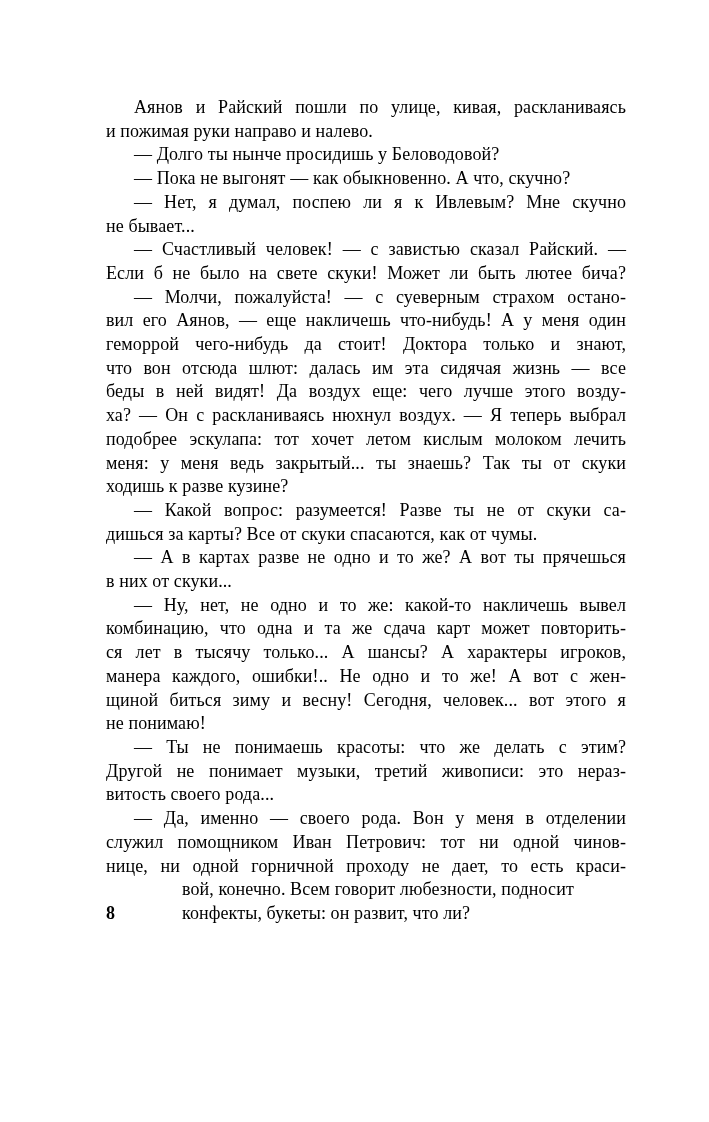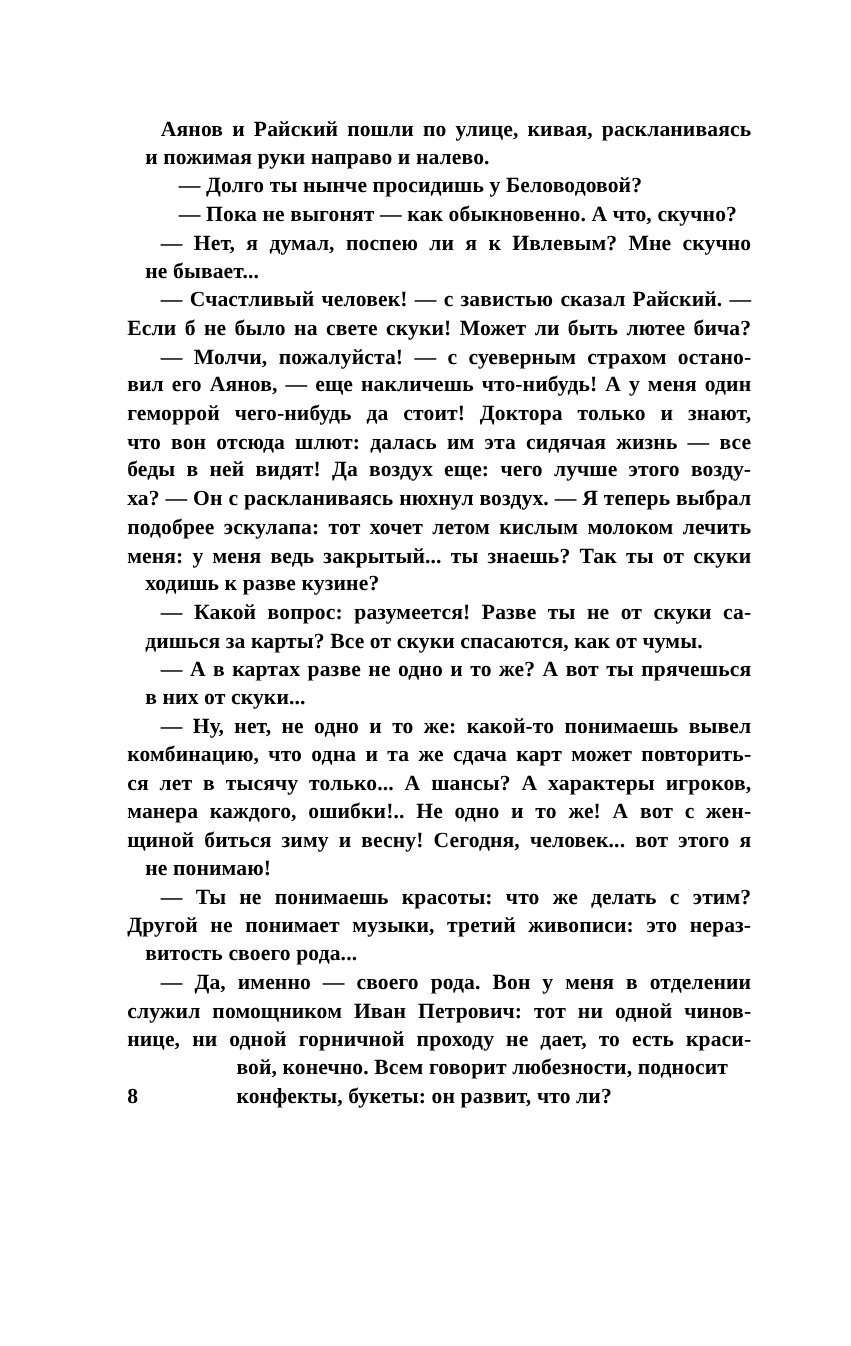--- a/index.html
+++ b/index.html
@@ -23,30 +23,28 @@
     left: 106px;
     top: 96px;
     width: 520px;
     font-size: 18px;
     line-height: 23.7px;
     letter-spacing: 0.1px;
   }
   .line {
     text-align: justify;
     text-align-last: justify;
-    font-weight: bold;
     -moz-text-align-last: justify;
   }
   .line.indent {
     padding-left: 28px;
   }
   .line.unjustified {
     text-align: right;
     text-align-last: left;
-    margin-left: 15px;
     -moz-text-align-last: left;
   }
   .footer-row {
     position: relative;
   }
   .continuation {
     margin-left: 76px;
   }
   .page-number {
     position: absolute;
@@ -94,21 +92,21 @@
         </div>
         <div>
           <div class="line indent">— Какой вопрос: разумеется! Разве ты не от скуки са-</div>
           <div class="line unjustified">дишься за карты? Все от скуки спасаются, как от чумы.</div>
         </div>
         <div>
           <div class="line indent">— А в картах разве не одно и то же? А вот ты прячешься</div>
           <div class="line unjustified">в них от скуки...</div>
         </div>
         <div>
-          <div class="line indent">— Ну, нет, не одно и то же: какой-то понимаешь вывел</div>
+          <div class="line indent">— Ну, нет, не одно и то же: какой-то накличешь вывел</div>
           <div class="line">комбинацию, что одна и та же сдача карт может повторить-</div>
           <div class="line">ся лет в тысячу только... А шансы? А характеры игроков,</div>
           <div class="line">манера каждого, ошибки!.. Не одно и то же! А вот с жен-</div>
           <div class="line">щиной биться зиму и весну! Сегодня, человек... вот этого я</div>
           <div class="line unjustified">не понимаю!</div>
         </div>
         <div>
           <div class="line indent">— Ты не понимаешь красоты: что же делать с этим?</div>
           <div class="line">Другой не понимает музыки, третий живописи: это нераз-</div>
           <div class="line unjustified">витость своего рода...</div>

